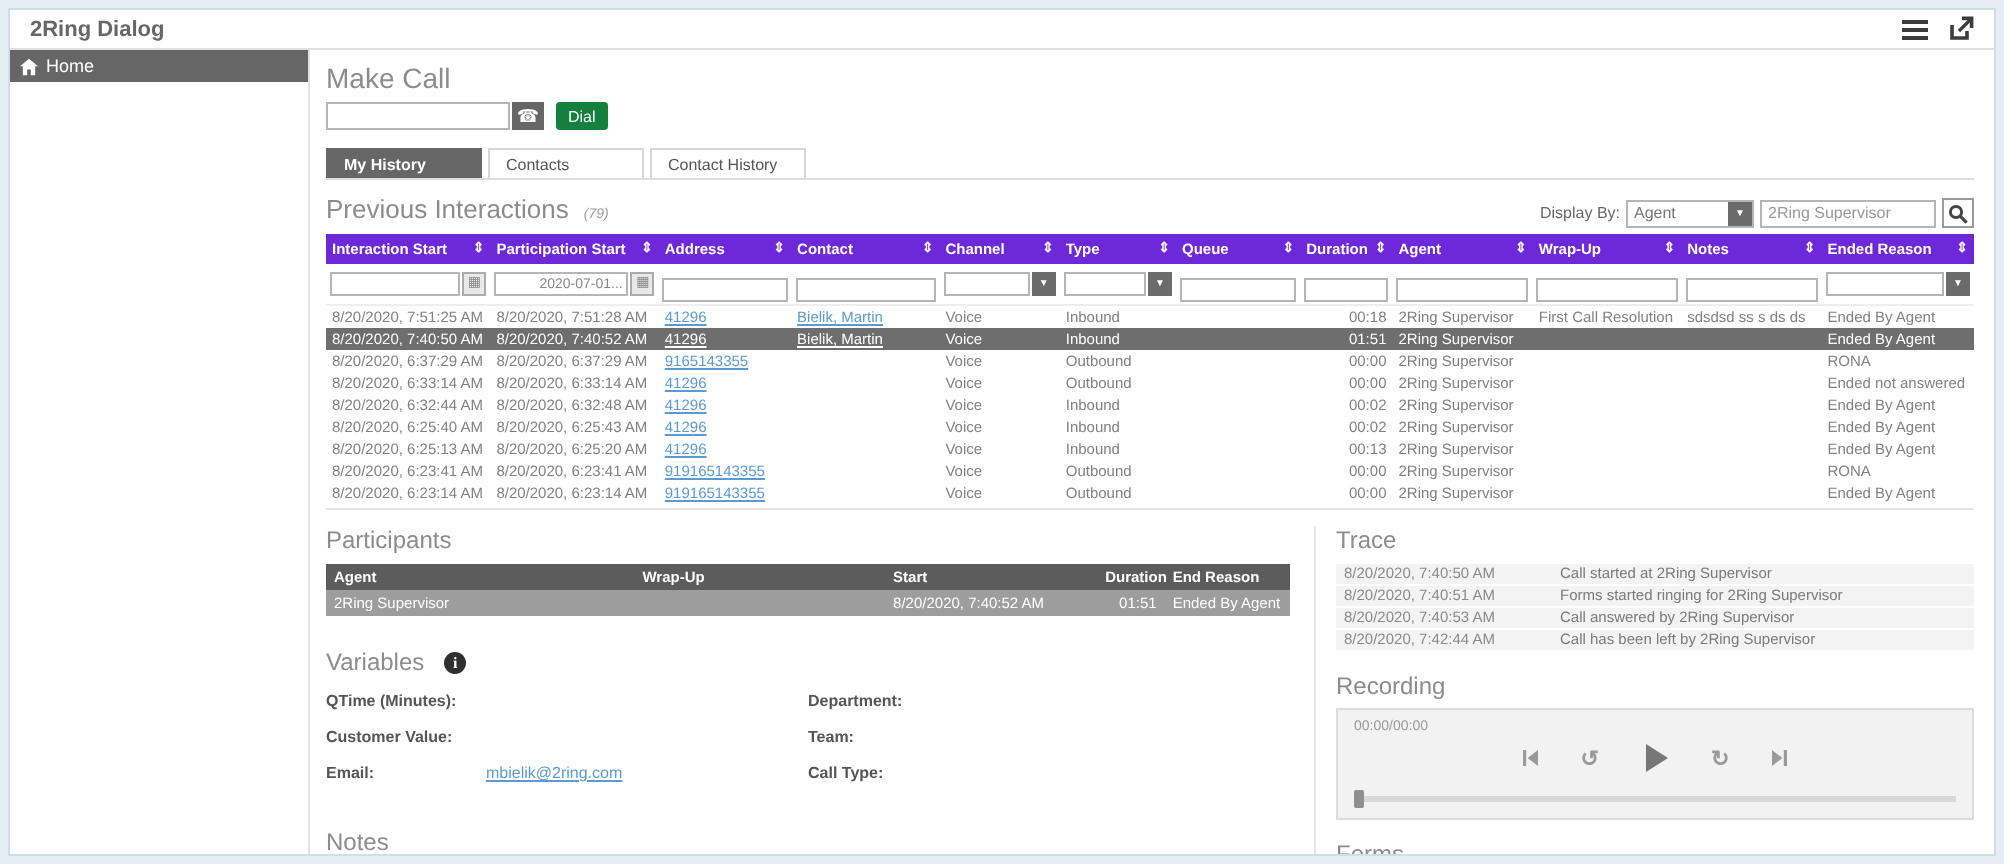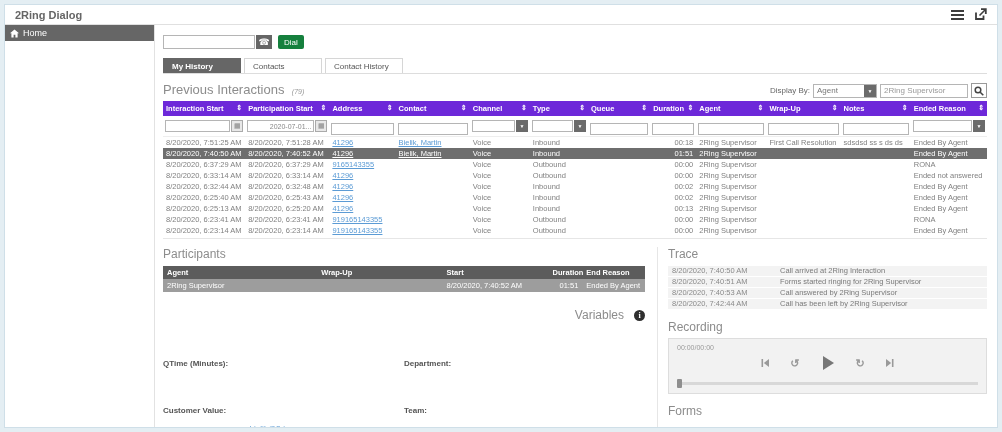--- a/index.html
+++ b/index.html
@@ -63,26 +63,26 @@
   
   .details { display:flex; margin-top:8px; }
   .left-col { flex:1; min-width:0; padding-right:12px; }
   .right-col { width:330px; flex:none; border-left:1px solid #e6e6e6; padding-left:10px; }
 
   table.ptable { width:100%; border-collapse:collapse; table-layout:fixed; margin-top:5px; }
   table.ptable th { background:#5c5c5c; color:#fff; font-size:7.5px; font-weight:bold; text-align:left; height:13px; padding:0 4px; }
   table.ptable td { background:#9d9d9d; color:#fff; font-size:7.5px; height:13px; padding:0 4px; white-space:nowrap; overflow:hidden; }
   .ra { text-align:right; }
 
-  .vars-head { margin-top:16px; display:flex; align-items:center; gap:10px;justify-content:flex-end; }
+  .vars-head { margin-top:16px; display:flex; align-items:center; gap:10px; }
   .info-icon { width:11px; height:11px; border-radius:50%; background:#2f2f2f; color:#fff; font-size:8px; font-weight:bold; font-family:"Liberation Serif", serif; display:flex; align-items:center; justify-content:center; }
   .vars-grid { margin-top:8px; display:flex; }
   .vars-col { width:50%; }
   .vrow { display:flex; margin-bottom:9px; font-size:8px; }
-  .vlabel { width:80px; color:#555; font-weight:bold;margin-top:29px; }
+  .vlabel { width:80px; color:#555; font-weight:bold; }
   .vvalue { color:#777; }
 
   .notes-sec { margin-top:14px; }
 
   .trace-list { margin-top:5px; background:#f3f3f3; }
   .trow { display:flex; font-size:7.5px; line-height:10px; border-bottom:1px solid #fff; padding:0 4px; }
   .ttime { width:108px; flex:none; color:#8a8a8a; }
   .ttext { color:#7a7a7a; }
 
   .rec-sec { margin-top:10px; }
@@ -125,20 +125,21 @@
           <svg width="9" height="9" viewBox="0 0 11 10">
               <path d="M5.5 0 L11 4.6 H9.3 V10 H6.6 V6.6 H4.4 V10 H1.7 V4.6 H0 Z" fill="#fff"></path>
             </svg>
         </span>
         <span>Home</span>
       </div>
     </div>
 
     <div class="main">
 
+      <h2 class="sec">Make Call</h2>
       <div class="makecall-row">
         <input class="mc-input" value="" style="">
         <button class="phone-btn">☎</button>
         <button class="dial-btn">Dial</button>
       </div>
 
       <div class="tabs">
         <div class="tab active">My History</div>
         <div class="tab">Contacts</div>
         <div class="tab">Contact History</div>
@@ -449,21 +450,21 @@
             <h3 class="sec">Notes</h3>
 
           </div>
         </div>
 
         <div class="right-col">
           <h3 class="sec">Trace</h3>
           <div class="trace-list">
             <div class="trow">
                 <span class="ttime">8/20/2020, 7:40:50 AM</span>
-                <span class="ttext">Call arrived at 2Ring Interaction</span>
+                <span class="ttext">Call started at 2Ring Supervisor</span>
               </div>
             <div class="trow">
                 <span class="ttime">8/20/2020, 7:40:51 AM</span>
                 <span class="ttext">Forms started ringing for 2Ring Supervisor</span>
               </div>
             <div class="trow">
                 <span class="ttime">8/20/2020, 7:40:53 AM</span>
                 <span class="ttext">Call answered by 2Ring Supervisor</span>
               </div>
             <div class="trow">

